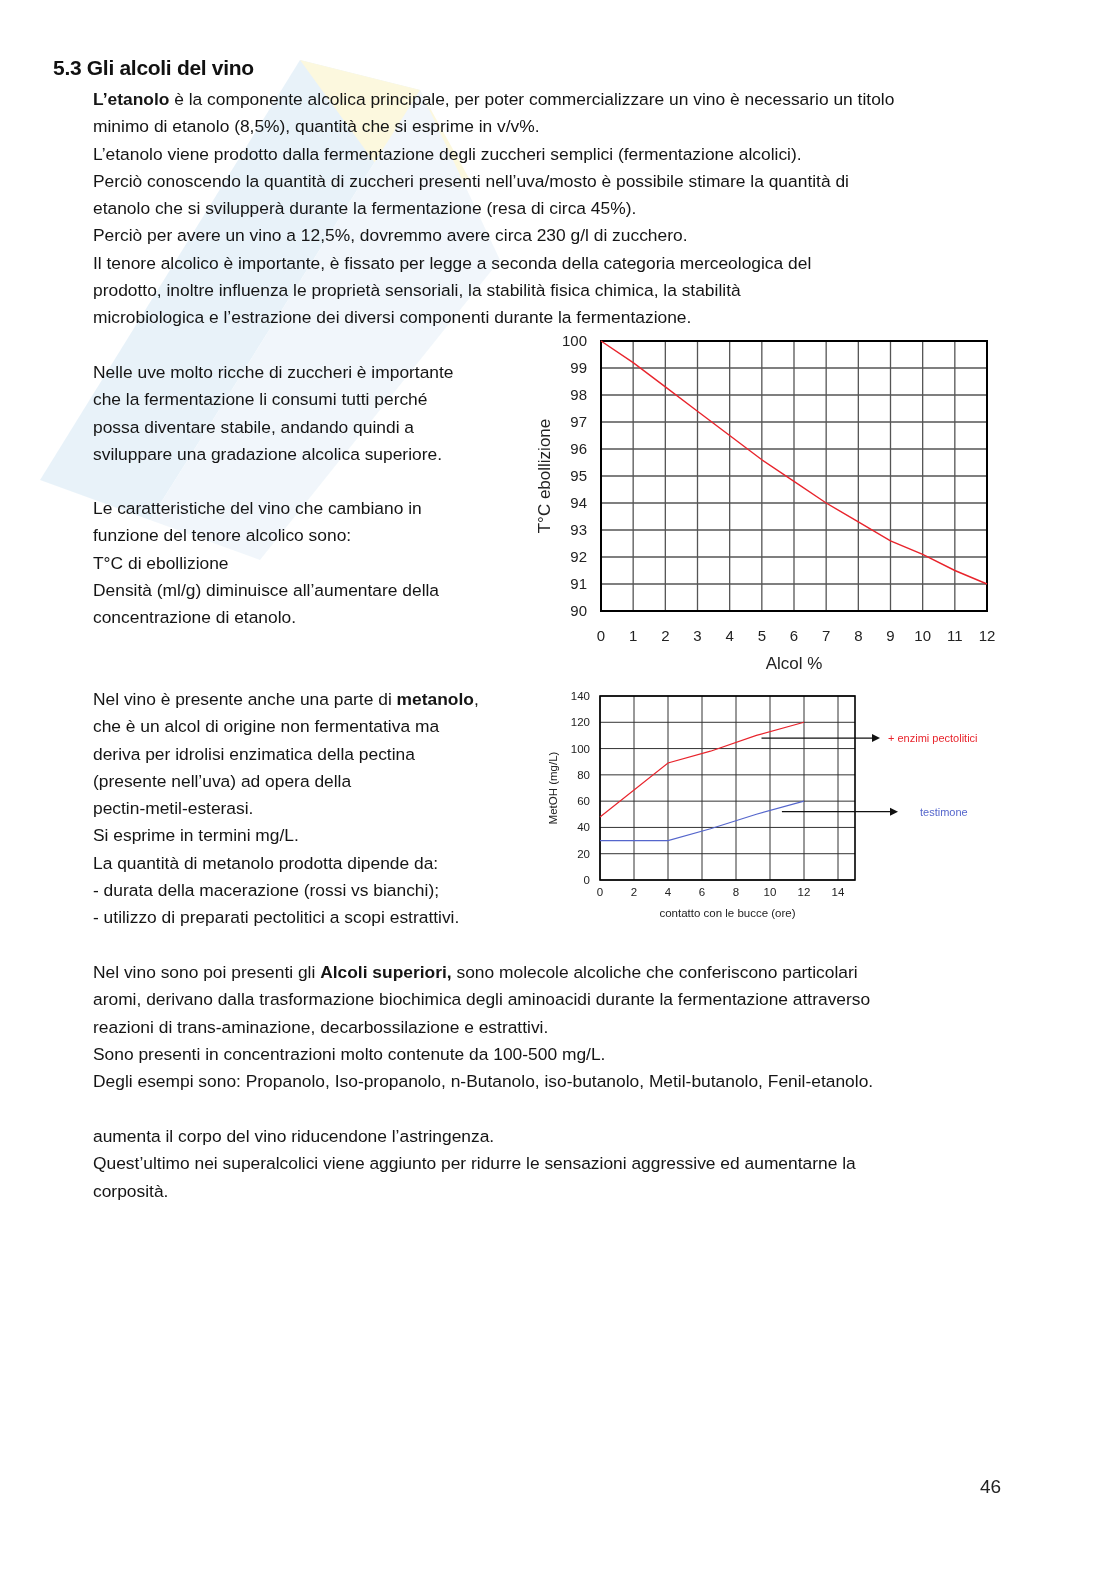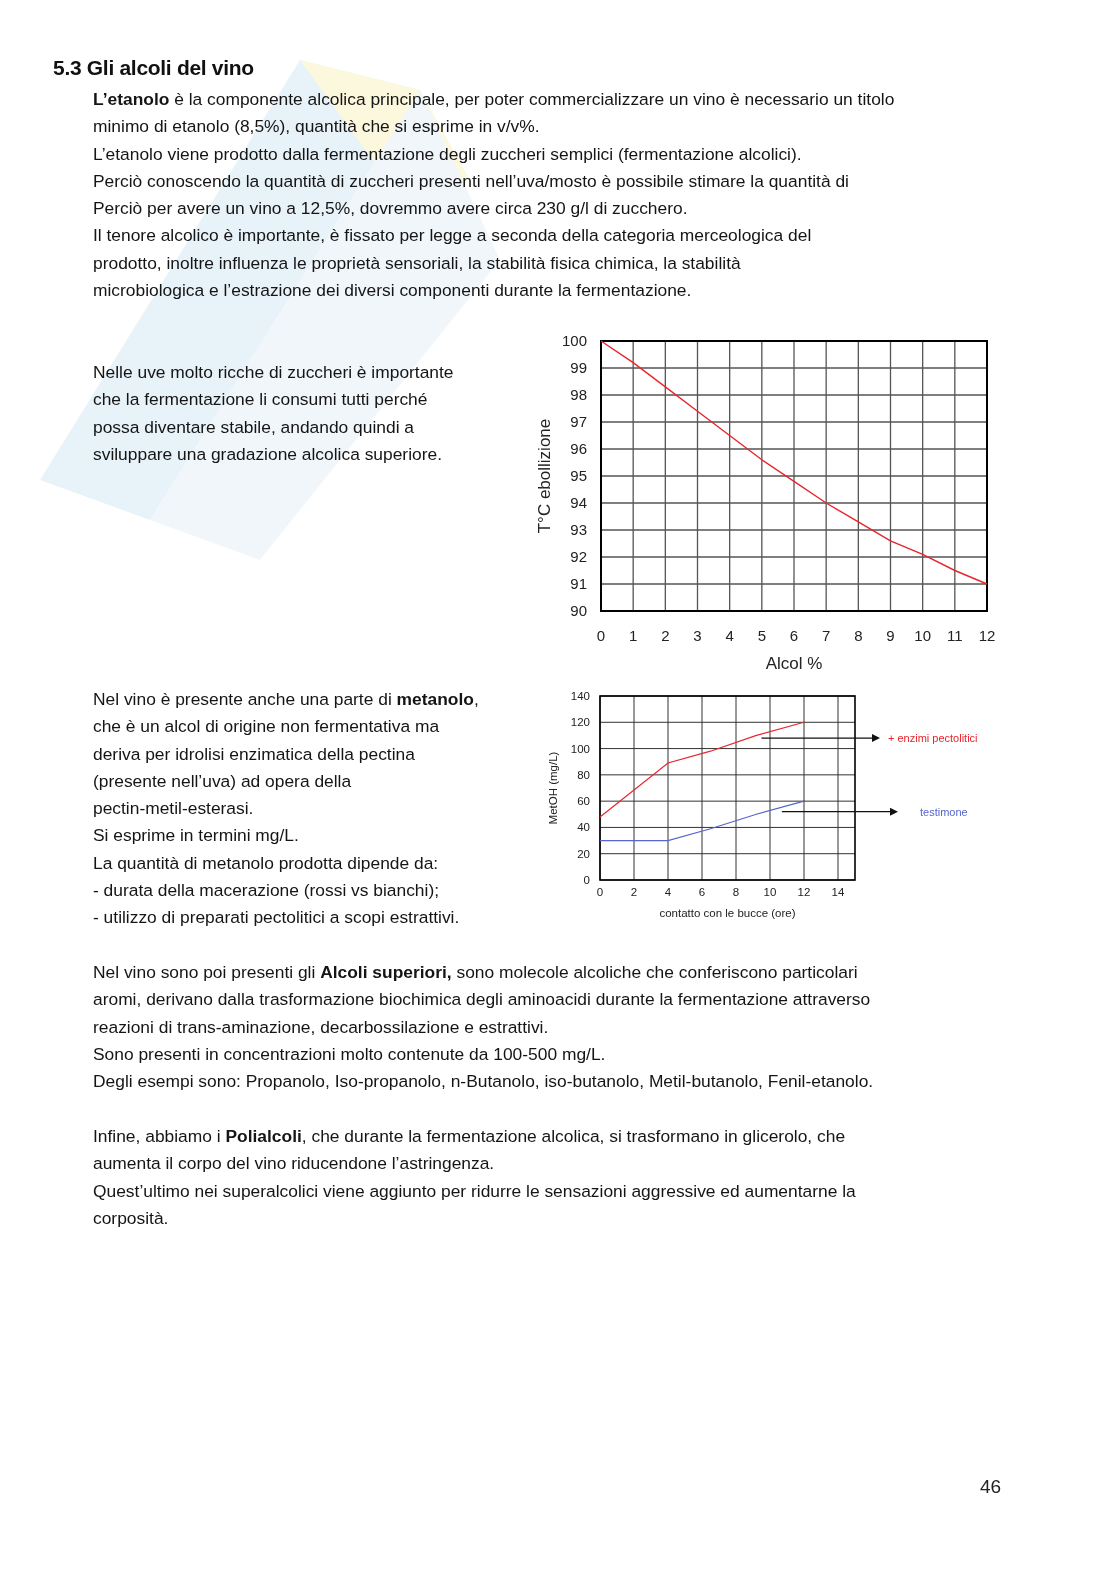--- a/index.html
+++ b/index.html
@@ -40,33 +40,41 @@
 
 <div class="page">
 
   <div class="title">5.3 Gli alcoli del vino</div>
 
   <div class="para p-intro">
     <span class="line"><b>L’etanolo</b><span> è la componente alcolica principale, per poter commercializzare un vino è necessario un titolo</span></span>
     <span class="line">minimo di etanolo (8,5%), quantità che si esprime in v/v%.</span>
     <span class="line">L’etanolo viene prodotto dalla fermentazione degli zuccheri semplici (fermentazione alcolici).</span>
     <span class="line">Perciò conoscendo la quantità di zuccheri presenti nell’uva/mosto è possibile stimare la quantità di</span>
+    <span class="line">etanolo che si svilupperà durante la fermentazione (resa di circa 45%).</span>
     <span class="line">Perciò per avere un vino a 12,5%, dovremmo avere circa 230 g/l di zucchero.</span>
     <span class="line">Il tenore alcolico è importante, è fissato per legge a seconda della categoria merceologica del</span>
     <span class="line">prodotto, inoltre influenza le proprietà sensoriali, la stabilità fisica chimica, la stabilità</span>
     <span class="line">microbiologica e l’estrazione dei diversi componenti durante la fermentazione.</span>
   </div>
 
   <div class="para p-nelle">
     <span class="line">Nelle uve molto ricche di zuccheri è importante</span>
     <span class="line">che la fermentazione li consumi tutti perché</span>
     <span class="line">possa diventare stabile, andando quindi a</span>
     <span class="line">sviluppare una gradazione alcolica superiore.</span>
   </div>
 
+  <div class="para p-caratt">
+    <span class="line">Le caratteristiche del vino che cambiano in</span>
+    <span class="line">funzione del tenore alcolico sono:</span>
+    <span class="line">T°C di ebollizione</span>
+    <span class="line">Densità (ml/g) diminuisce all’aumentare della</span>
+    <span class="line">concentrazione di etanolo.</span>
+  </div>
 
   <div class="chart" style="left:530px; top:330px;">
     <svg width="470" height="350" id="chart1">
         <g>
           <line x1="71" y1="11" x2="71" y2="281" stroke="#555" stroke-width="1.3"></line>
           <text x="71" y="311" text-anchor="middle" font-size="15" fill="#222">0</text>
           <line x1="103.16666666666666" y1="11" x2="103.16666666666666" y2="281" stroke="#555" stroke-width="1.3"></line>
           <text x="103.16666666666666" y="311" text-anchor="middle" font-size="15" fill="#222">1</text>
           <line x1="135.33333333333331" y1="11" x2="135.33333333333331" y2="281" stroke="#555" stroke-width="1.3"></line>
           <text x="135.33333333333331" y="311" text-anchor="middle" font-size="15" fill="#222">2</text>
@@ -184,20 +192,19 @@
 
   <div class="para p-superiori">
     <span class="line"><span>Nel vino sono poi presenti gli </span><b>Alcoli superiori,</b><span> sono molecole alcoliche che conferiscono particolari</span></span>
     <span class="line">aromi, derivano dalla trasformazione biochimica degli aminoacidi durante la fermentazione attraverso</span>
     <span class="line">reazioni di trans-aminazione, decarbossilazione e estrattivi.</span>
     <span class="line">Sono presenti in concentrazioni molto contenute da 100-500 mg/L.</span>
     <span class="line">Degli esempi sono: Propanolo, Iso-propanolo, n-Butanolo, iso-butanolo, Metil-butanolo, Fenil-etanolo.</span>
   </div>
 
   <div class="para p-polialcoli">
-    <span class="line"><span>Infine, abbiamo i </span><b>Polialcoli</b><span>, che durante la fermentazione alcolica, si trasformano in glicerolo, che</span></span>
     <span class="line">aumenta il corpo del vino riducendone l’astringenza.</span>
     <span class="line">Quest’ultimo nei superalcolici viene aggiunto per ridurre le sensazioni aggressive ed aumentarne la</span>
     <span class="line">corposità.</span>
   </div>
 
   <div class="page-number">46</div>
 </div>
 
 </body></html>

